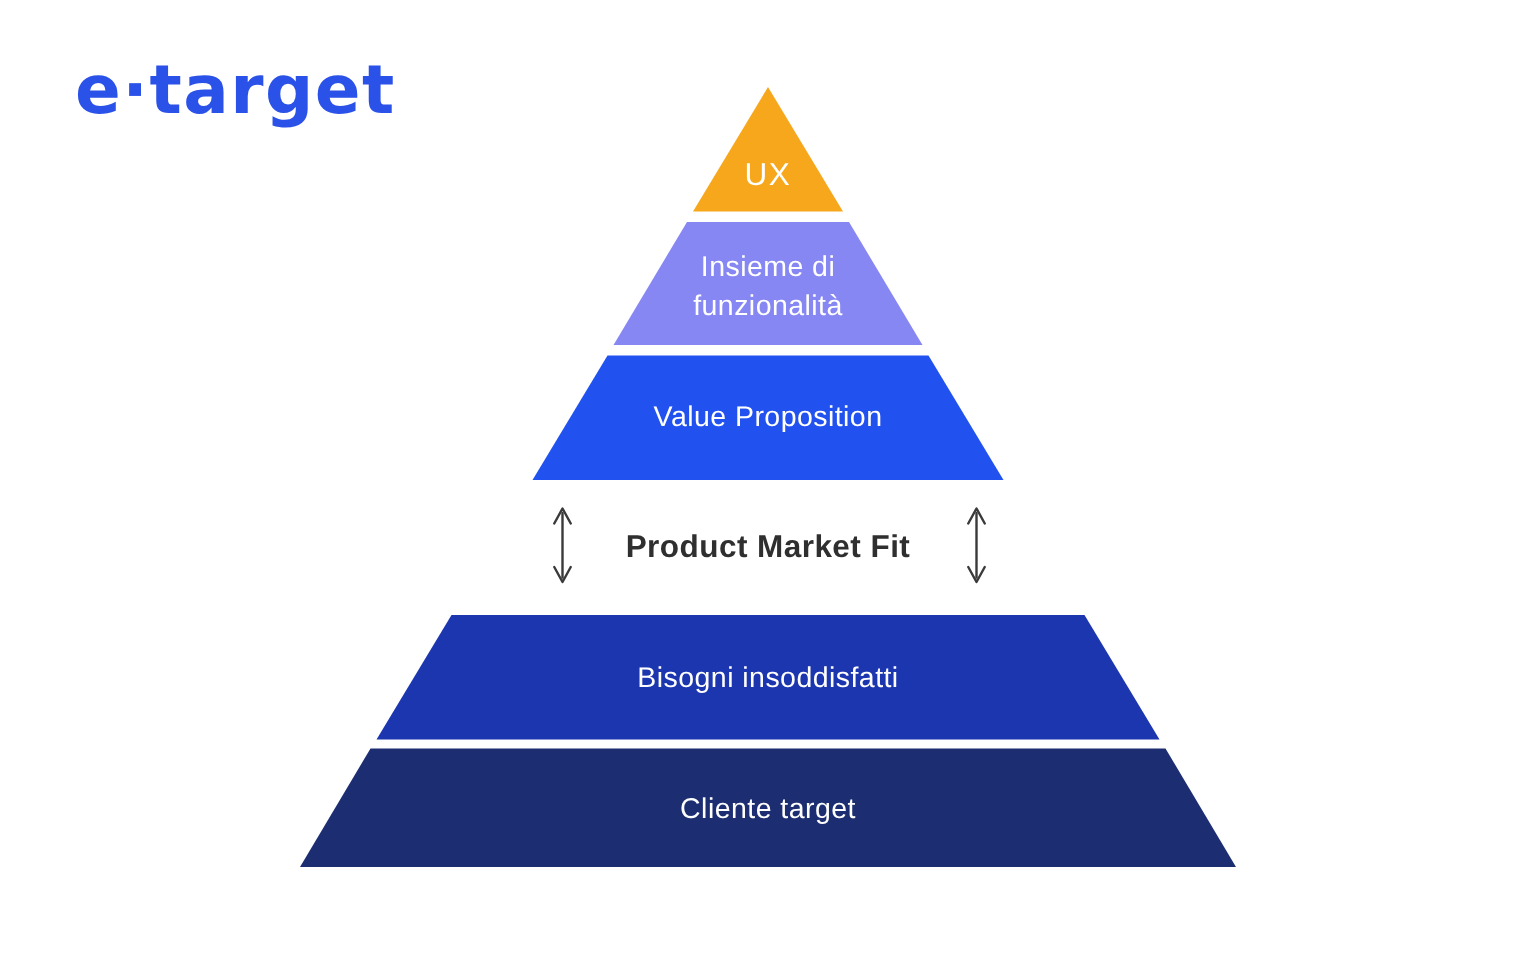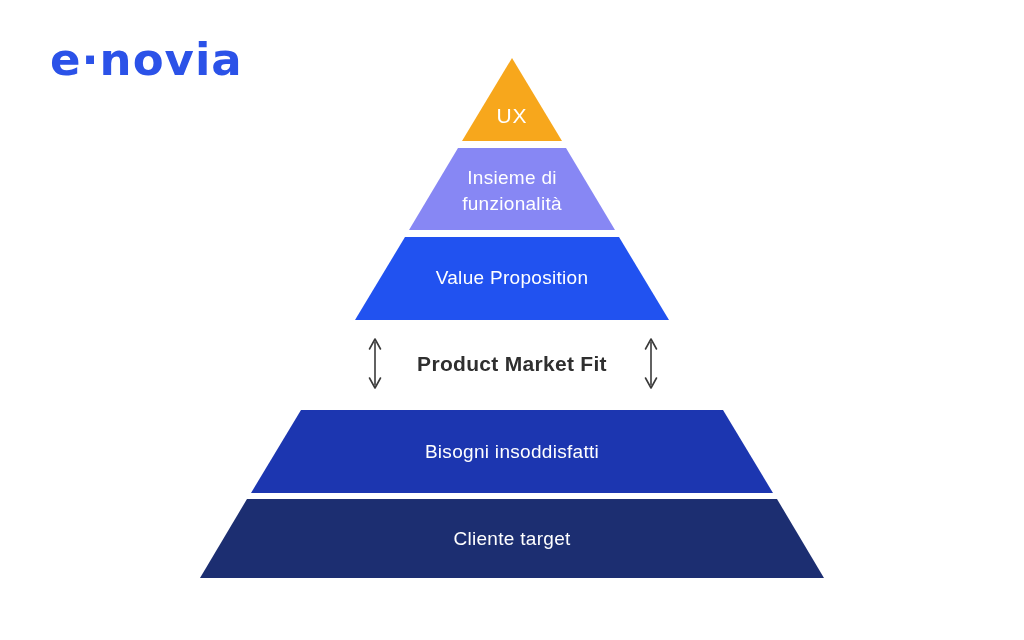--- a/index.html
+++ b/index.html
@@ -44,21 +44,21 @@
     font-size: 21px;
     font-weight: 600;
     letter-spacing: 0.3px;
   }
 </style>
 </head>
 <body>
 
 <div class="canvas">
 
-  <div class="logo" style="color: rgb(43, 82, 232);">e·novia</div>
+  <div class="logo" style="color: rgb(43, 82, 232);">e·target</div>
 
   <svg class="diagram" width="1024" height="640" viewBox="0 0 1024 640">
 
     <g>
       <polygon points="512,58 562,141 462,141" fill="#f7a71c"></polygon>
       <text x="512" y="123" text-anchor="middle" class="tier-label tier-label-ux" fill="#ffffff">UX</text>
     </g>
 
     <g>
       <polygon points="458,148 566,148 615,230 409,230" fill="#8787f4"></polygon>

